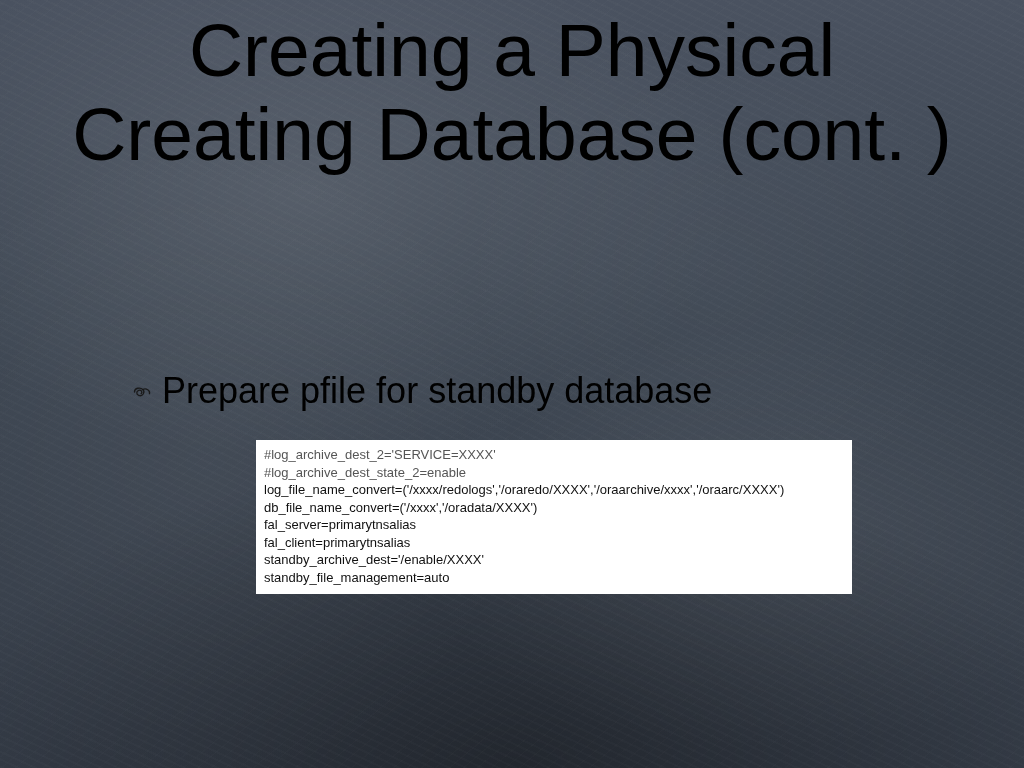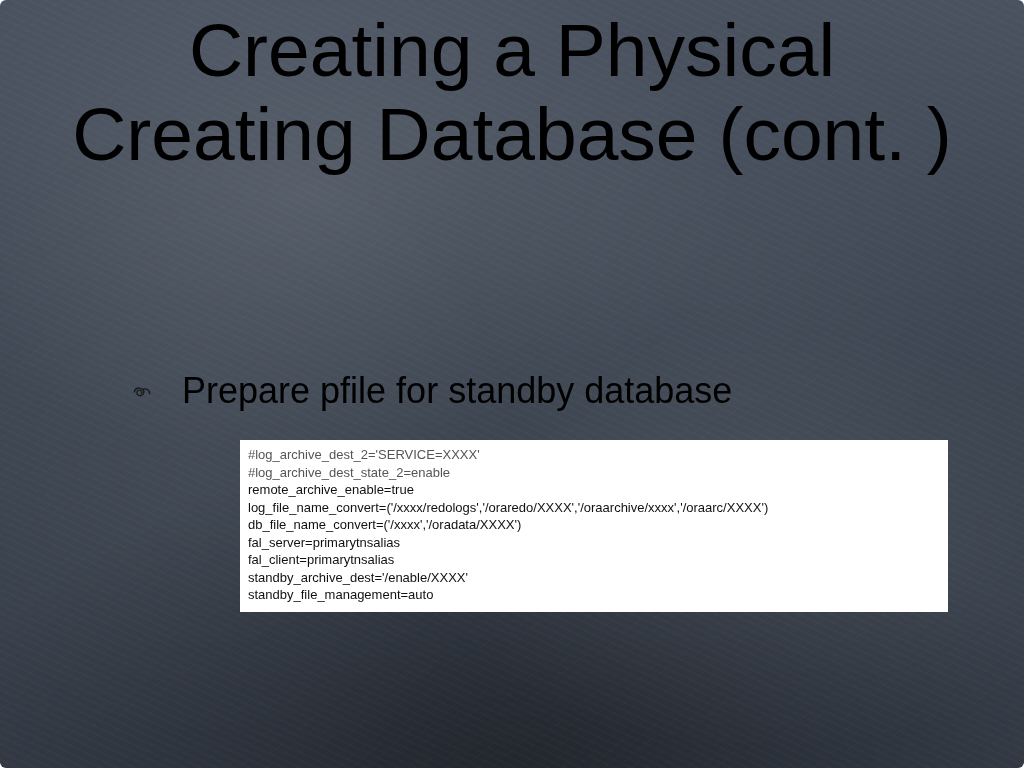--- a/index.html
+++ b/index.html
@@ -14,21 +14,20 @@
     width: 1024px;
     height: 768px;
     background:
       radial-gradient(ellipse 60% 50% at 30% 25%, rgba(255,255,255,0.10), rgba(0,0,0,0) 70%),
       radial-gradient(ellipse 50% 40% at 75% 70%, rgba(255,255,255,0.06), rgba(0,0,0,0) 70%),
       radial-gradient(ellipse 80% 60% at 50% 100%, rgba(0,0,0,0.35), rgba(0,0,0,0) 70%),
       linear-gradient(180deg, #4a5260 0%, #3e4753 40%, #343b46 100%);
     position: relative;
     color: #000;
     box-sizing: border-box;
-    border-radius: 6px;
   }
   
   .slide::before {
     content: "";
     position: absolute;
     inset: 0;
     background:
       repeating-linear-gradient(25deg, rgba(255,255,255,0.015) 0 2px, rgba(0,0,0,0) 2px 7px),
       repeating-linear-gradient(-40deg, rgba(255,255,255,0.012) 0 1px, rgba(0,0,0,0) 1px 9px),
       radial-gradient(circle at 20% 60%, rgba(255,255,255,0.04), rgba(0,0,0,0) 35%),
@@ -46,40 +45,40 @@
     color: #000;
     font-weight: 400;
     letter-spacing: 0px;
   }
   .bullet-row {
     position: absolute;
     top: 370px;
     left: 132px;
     display: flex;
     align-items: center;
-    gap: 30px;
+    gap: 10px;
   }
   .bullet-icon {
     width: 20px;
     height: 14px;
     position: relative;
     flex: 0 0 auto;
     top: 1px;
   }
   .bullet-icon svg { display:block; }
   .bullet-text {
     font-size: 36px;
     color: #000;
     font-weight: 400;
   }
   .code-box {
     position: absolute;
     top: 440px;
-    left: 240px;
-    width: 708px;
+    left: 256px;
+    width: 596px;
     background: #ffffff;
     padding: 6px 8px 8px 8px;
     box-sizing: border-box;
     font-family: Arial, Helvetica, sans-serif;
     font-size: 13px;
     line-height: 1.35;
     color: #111;
   }
   .code-box .muted { color: #555; }
 </style>
@@ -99,21 +98,20 @@
         <path d="M3 8 C3 3, 10 2, 13 5 C16 8, 13 14, 8 12 C5 11, 5 7, 8 6 C11 5, 13 8, 11 10" fill="none" stroke="#1a1a1a" stroke-width="1.6" stroke-linecap="round"></path>
         <path d="M13 5 C17 3, 22 6, 21 10" fill="none" stroke="#1a1a1a" stroke-width="1.6" stroke-linecap="round"></path>
       </svg>
     </span>
     <span class="bullet-text">Prepare pfile for standby database</span>
   </div>
 
   <div class="code-box">
     <div class="muted">#log_archive_dest_2='SERVICE=XXXX'</div>
     <div class="muted">#log_archive_dest_state_2=enable</div>
-    <div>remote_archive_enable=true</div>
     <div>log_file_name_convert=('/xxxx/redologs','/oraredo/XXXX','/oraarchive/xxxx','/oraarc/XXXX')</div>
     <div>db_file_name_convert=('/xxxx','/oradata/XXXX')</div>
     <div>fal_server=primarytnsalias</div>
     <div>fal_client=primarytnsalias</div>
     <div>standby_archive_dest='/enable/XXXX'</div>
     <div>standby_file_management=auto</div>
   </div>
 
 </div>
 

